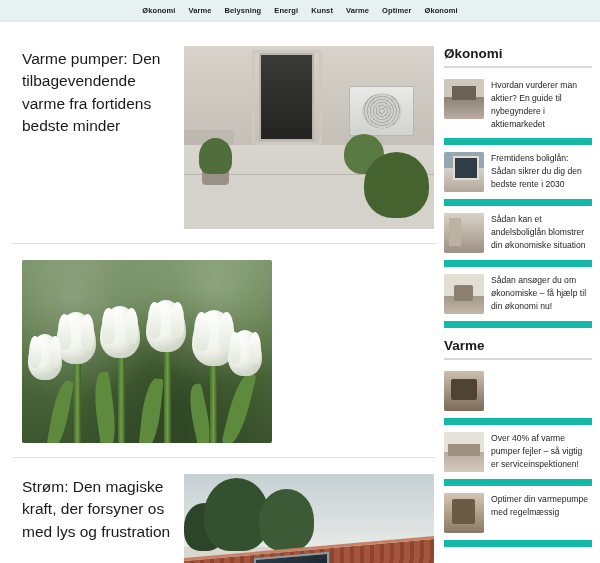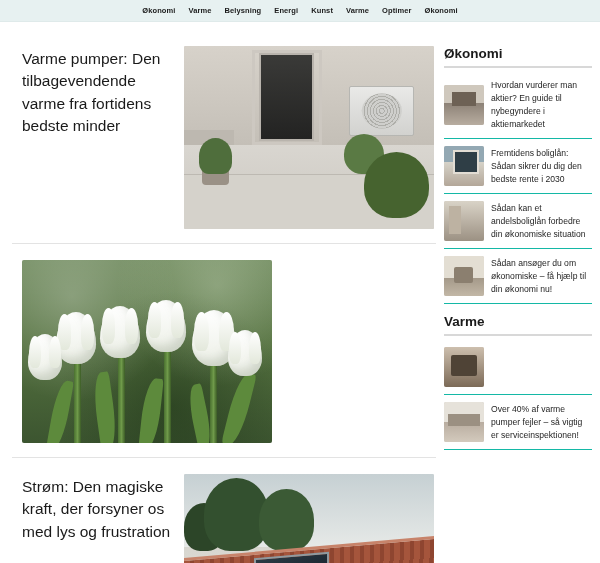--- a/index.html
+++ b/index.html
@@ -149,23 +149,23 @@
     font-weight: 700;
     color: #1a1a1a;
     padding-bottom: 5px;
     border-bottom: 2px solid #d8d8d8;
     margin-bottom: 4px;
   }
   .side-h.second { margin-top: 10px; }
   .side-item {
     display: flex;
     gap: 7px;
-    align-items: center;
+    align-items: flex-start;
     padding: 7px 0 7px 0;
-    border-bottom: 1px solid #14b8a6;
+    border-bottom: 7px solid #14b8a6;
   }
   .side-thumb {
     flex: 0 0 40px;
     width: 40px; height: 40px;
     border-radius: 2px;
     overflow: hidden;
     background: #c9c5bd;
     position: relative;
   }
   .side-text {
@@ -289,36 +289,42 @@
     <div class="side-item">
       <div class="side-thumb">
           <div class="st st-b"></div>
         </div>
       <div class="side-text">Fremtidens boliglån: Sådan sikrer du dig den bedste rente i 2030</div>
     </div>
     <div class="side-item">
       <div class="side-thumb">
           <div class="st st-c"></div>
         </div>
-      <div class="side-text">Sådan kan et andelsboliglån forbedre din økonomiske situation</div>
+      <div class="side-text">Sådan kan et andelsboliglån blomstrer din økonomiske situation</div>
     </div>
     <div class="side-item">
       <div class="side-thumb">
           <div class="st st-d"></div>
         </div>
       <div class="side-text">Sådan ansøger du om økonomiske – få hjælp til din økonomi nu!</div>
     </div>
 
     <div class="side-h second">Varme</div>
 
     <div class="side-item">
       <div class="side-thumb">
           <div class="st st-e"></div>
         </div>
     </div>
     <div class="side-item">
       <div class="side-thumb">
           <div class="st st-f"></div>
         </div>
       <div class="side-text">Over 40% af varme pumper fejler – så vigtig er serviceinspektionen!</div>
+    </div>
+    <div class="side-item">
+      <div class="side-thumb">
+          <div class="st st-g"></div>
+        </div>
+      <div class="side-text">Optimer din varmepumpe med regelmæssig</div>
     </div>
   </div>
 </div>
 
 </body></html>

